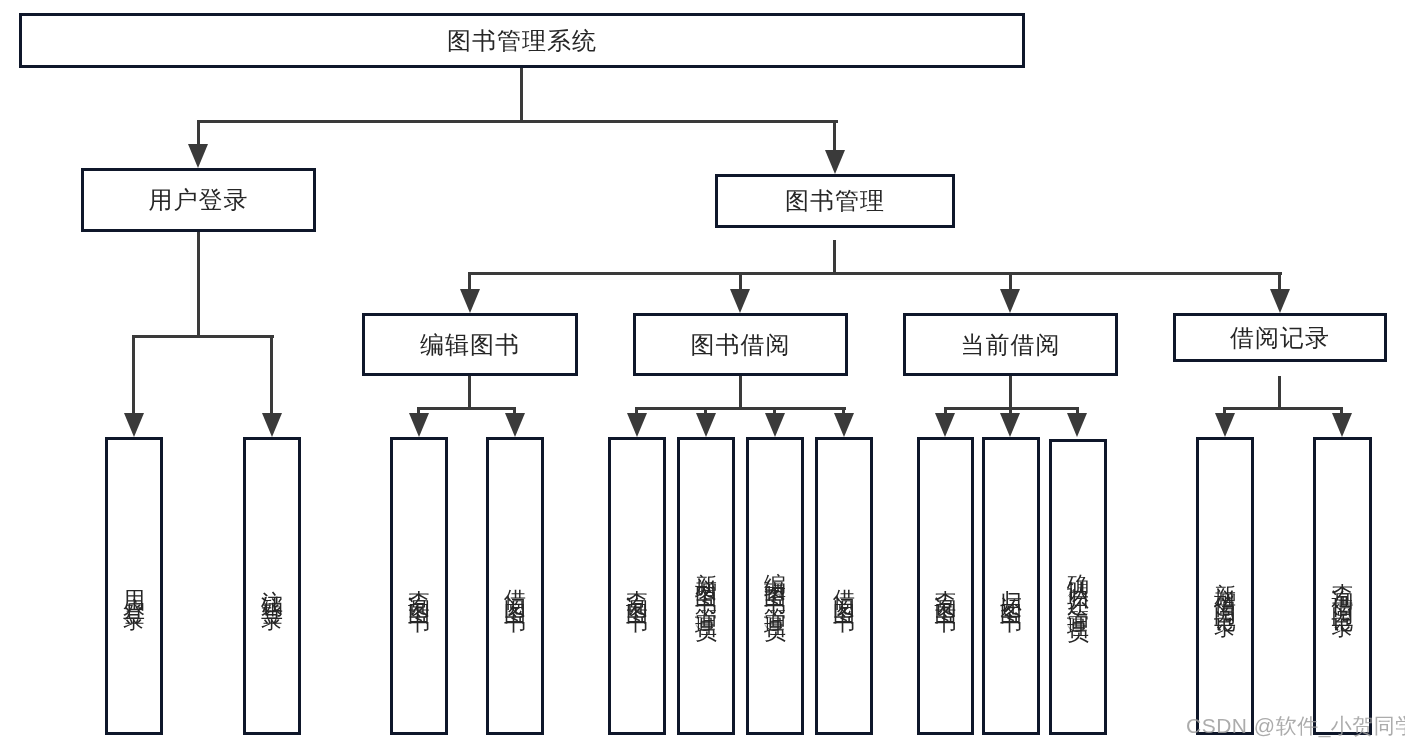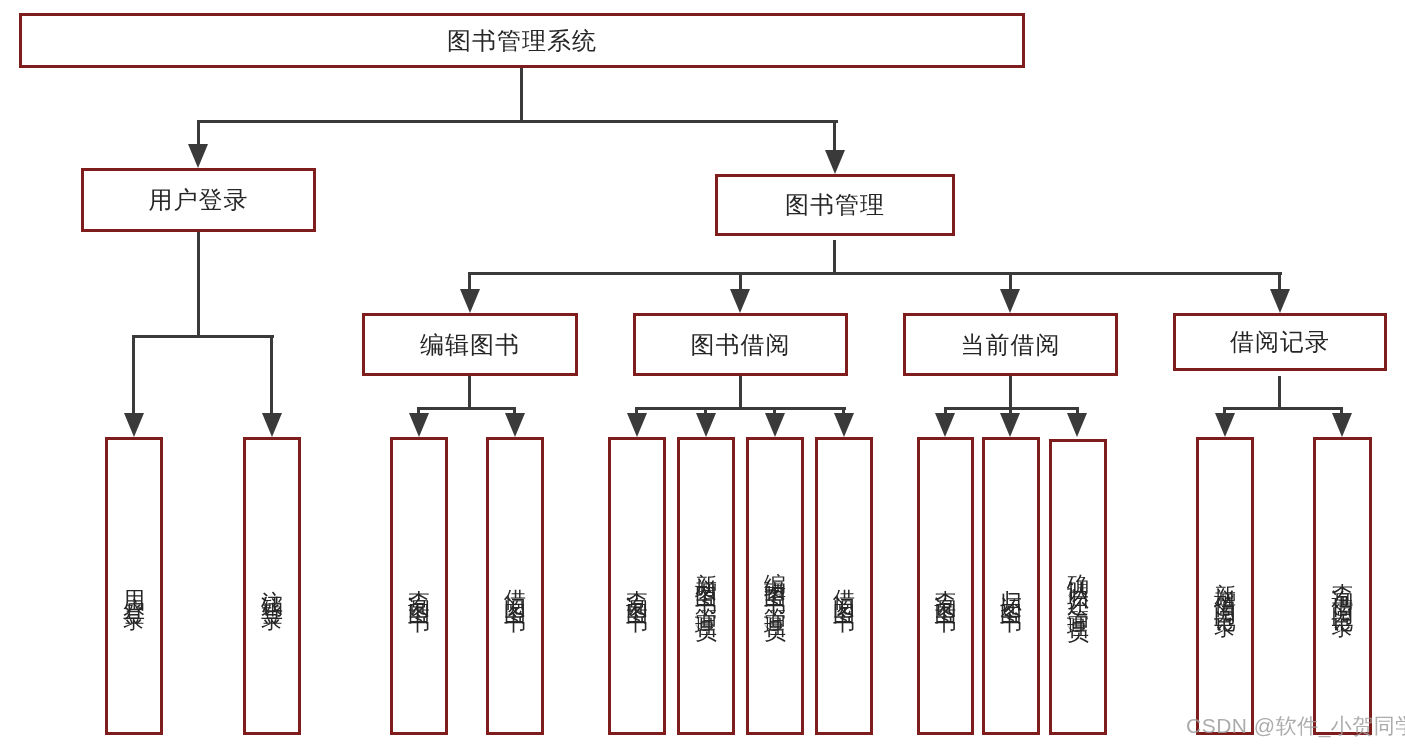--- a/index.html
+++ b/index.html
@@ -10,21 +10,21 @@
   .line{position:absolute;background:#3a3a3a;}
   .v{width:3px;}
   .h{height:3px;}
   .arrow{
     position:absolute;width:0;height:0;
     border-left:10px solid transparent;
     border-right:10px solid transparent;
     border-top:24px solid #3a3a3a;
   }
   .box{
-    position:absolute;background:#ffffff;border:3px solid #7f1d1d;
+    position:absolute;background:#ffffff;border:3px solid #0f172a;
     box-sizing:border-box;display:flex;align-items:center;justify-content:center;
   }
   .hlabel{font-size:24px;letter-spacing:1px;color:#262626;white-space:nowrap;}
   .vlabel{
     writing-mode:vertical-rl;text-orientation:mixed;
     font-size:22px;letter-spacing:7px;line-height:1;color:#262626;
   }
   .watermark{
     position:absolute;left:1186px;top:712px;font-size:21px;color:#9e9e9e;
     white-space:nowrap;z-index:10;opacity:.85;letter-spacing:.5px;
@@ -94,34 +94,34 @@
   <div class="line v" style="left:1340px;top:407px;height:8px"></div>
   <div class="arrow" style="left:1332px;top:413px"></div>
 
   <div class="box" style="left:19px;top:13px;width:1006px;height:55px">
     <span class="hlabel">图书管理系统</span>
   </div>
 
   <div class="box" style="left:81px;top:168px;width:235px;height:64px">
     <span class="hlabel">用户登录</span>
   </div>
-  <div class="box" style="left:715px;top:174px;width:240px;height:62px">
+  <div class="box" style="left:715px;top:174px;width:240px;height:54px">
     <span class="hlabel">图书管理</span>
   </div>
 
   <div class="box" style="left:362px;top:313px;width:216px;height:63px">
     <span class="hlabel">编辑图书</span>
   </div>
   <div class="box" style="left:633px;top:313px;width:215px;height:63px">
     <span class="hlabel">图书借阅</span>
   </div>
   <div class="box" style="left:903px;top:313px;width:215px;height:63px">
     <span class="hlabel">当前借阅</span>
   </div>
-  <div class="box" style="left:1173px;top:313px;width:214px;height:58px">
+  <div class="box" style="left:1173px;top:313px;width:214px;height:49px">
     <span class="hlabel">借阅记录</span>
   </div>
 
   <div class="box" style="left:105px;top:437px;width:58px;height:298px">
     <span class="vlabel">用户登录</span>
   </div>
   <div class="box" style="left:243px;top:437px;width:58px;height:298px">
     <span class="vlabel">注销登录</span>
   </div>
 

